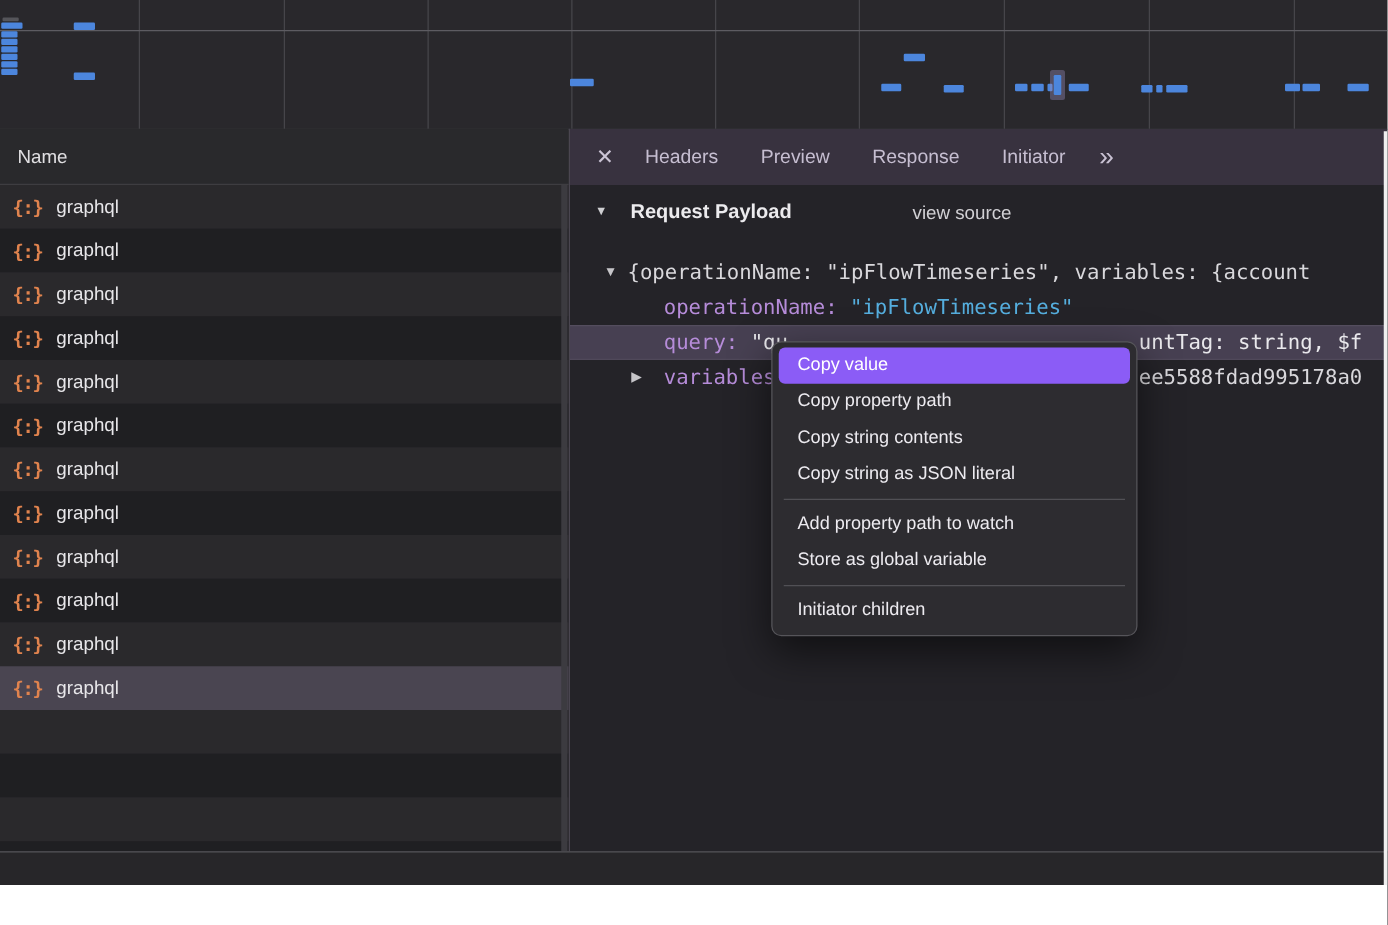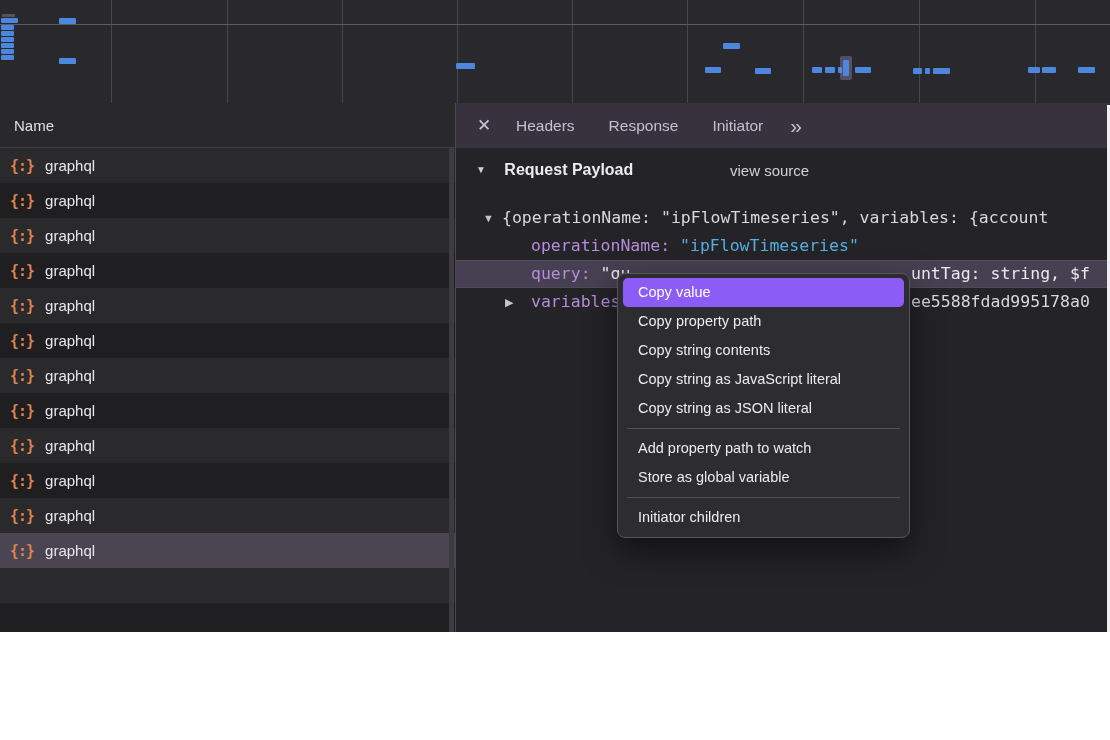--- a/index.html
+++ b/index.html
@@ -1,16 +1,16 @@
 <!DOCTYPE html>
 <html style="--accent_underline: #a98cf0; --selection_blue: #2164d3; --bar_blue: #4c86dd; --icon_orange: #e0834e; --key_purple: #b68cd9; --string_cyan: #55aede; --row_selected: #4a4551; --row_selected2: #474052;"><head>
 <meta charset="utf-8">
 <style>
   html,body{margin:0;padding:0;background:#ffffff;}
-  .screen{position:relative;width:1110px;height:632px;overflow:hidden;
+  .screen{position:relative;width:1110px;height:708px;overflow:hidden;
           background:#28272a;font-family:"Liberation Sans",sans-serif;
           -webkit-font-smoothing:antialiased;}
 
   
   .timeline{position:absolute;left:0;top:0;width:1110px;height:103px;
             background:#29282c;border-bottom:1px solid #3e3d41;}
   .gridline{position:absolute;top:0;bottom:0;width:1px;background:#46454a;}
   .time-rule{position:absolute;left:0;right:0;height:1px;background:#5d5c62;}
   .tbar{position:absolute;border-radius:1px;}
   .tmarker-box{position:absolute;background:rgba(150,138,185,0.40);border-radius:2px;}
@@ -184,20 +184,21 @@
 
   <div class="vdivider"></div>
 
   <div class="right-panel">
     <div class="tabbar">
       <div class="closex">
         <span>✕</span>
       </div>
       <div class="tabs-container">
           <div class="tab">Headers</div>
+          <div class="tab">Preview</div>
           <div class="tab">Response</div>
           <div class="tab">Initiator</div>
         </div>
       <div class="more-tabs">
         <span>»</span>
       </div>
     </div>
 
     <div class="detail-content">
       <div class="rp-header">
@@ -232,21 +233,20 @@
 
   <div class="footer"></div>
   <div class="bottombar"></div>
   <div class="bottom-edge"></div>
   <div class="right-edge"></div>
 
   <div class="context-menu">
       <div class="menu-item hl" style="background: #8b5cf6;">Copy value</div>
       <div class="menu-item">Copy property path</div>
       <div class="menu-item">Copy string contents</div>
-      <div class="menu-item">Copy string as JavaScript literal</div>
       <div class="menu-item">Copy string as JSON literal</div>
       <div class="menu-sep"></div>
       <div class="menu-item">Add property path to watch</div>
       <div class="menu-item">Store as global variable</div>
       <div class="menu-sep"></div>
       <div class="menu-item">Initiator children</div>
     </div>
 </div>
 
 </body></html>

